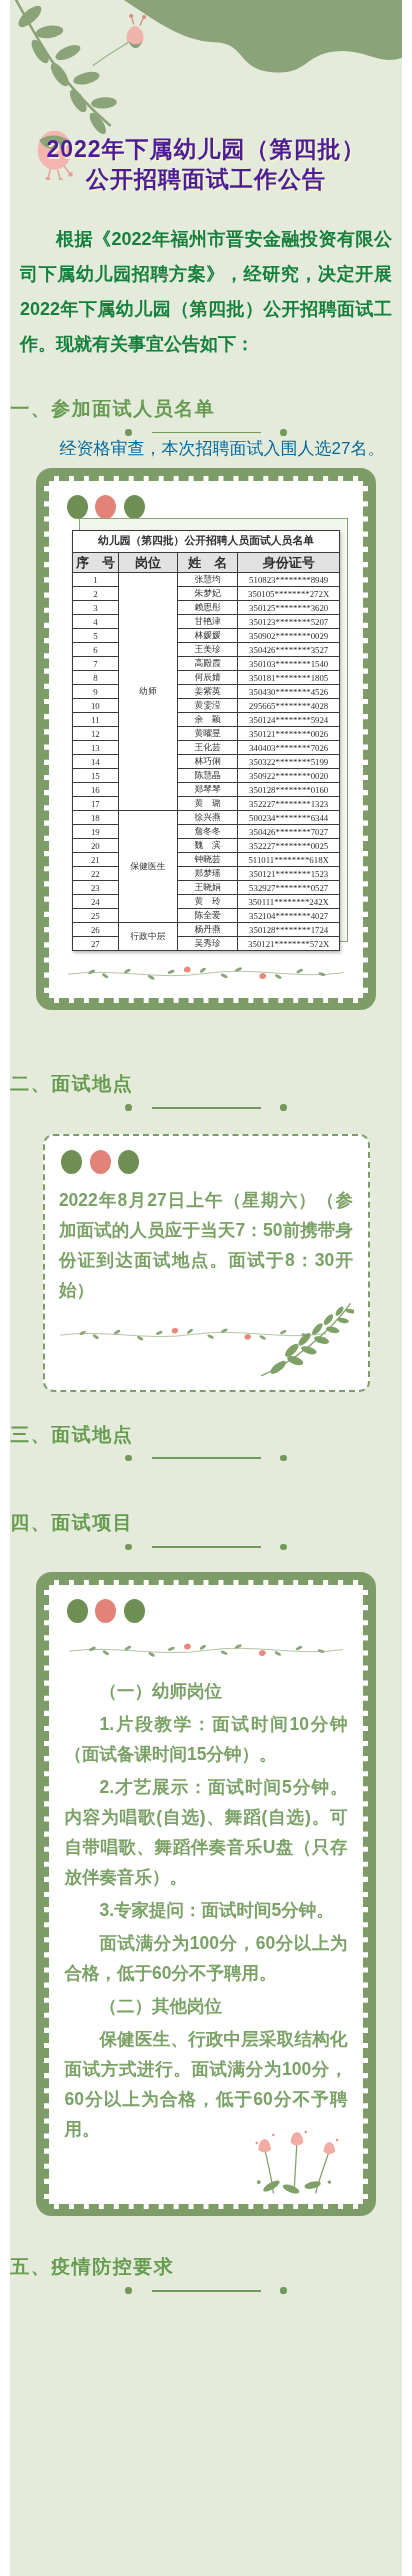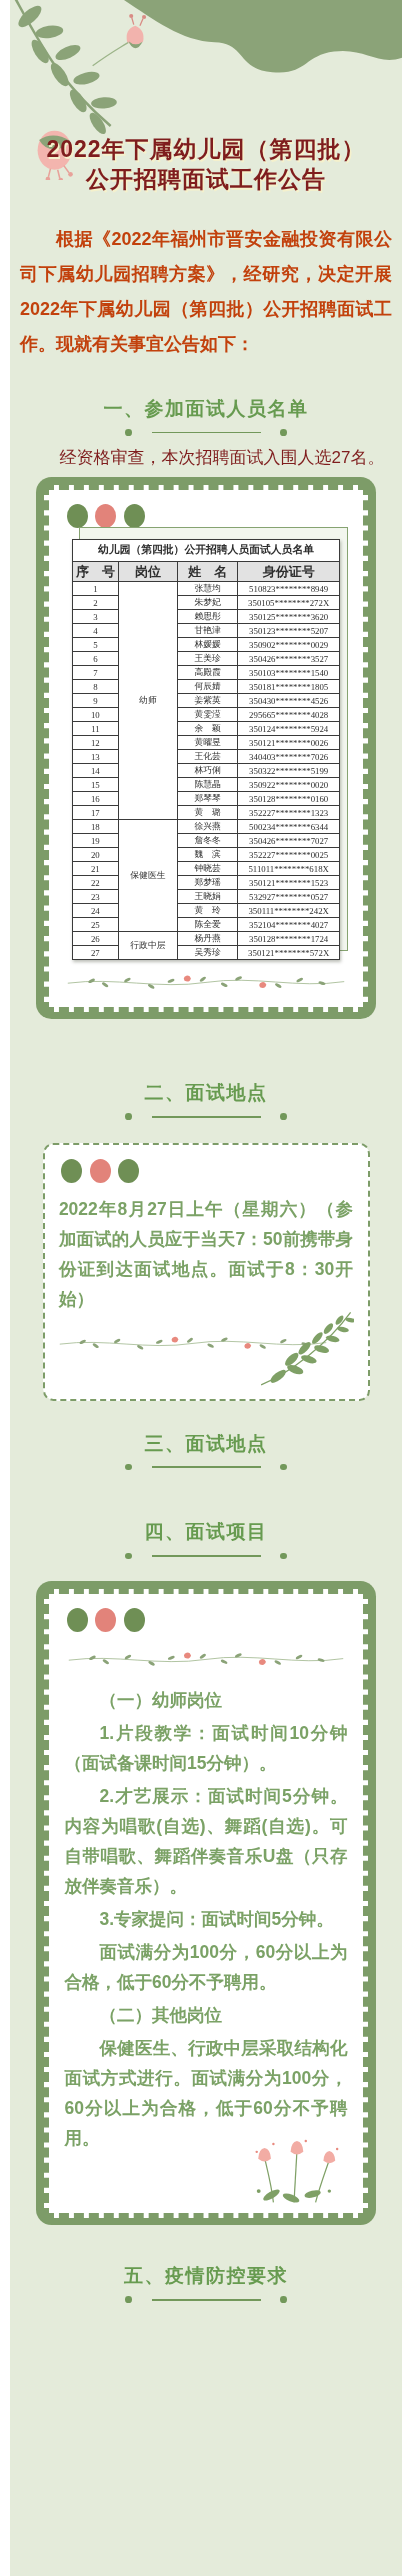--- a/index.html
+++ b/index.html
@@ -3,34 +3,34 @@
 <meta charset="utf-8">
 <style>
   html,body{margin:0;padding:0;}
   body{width:412px;height:3962px;background:#ffffff;overflow:hidden;
        font-family:"Liberation Sans","DejaVu Sans",sans-serif;}
   .content{position:relative;margin:0 10.3px;height:3962px;background:#e4ebda;overflow:hidden;}
 
   
   .hero-branch{position:absolute;top:0;left:0;}
   .hero-wave{position:absolute;top:0;right:0;}
-  .page-title{position:relative;margin:134px auto 0;text-align:center;color:#7f1d1d;
+  .page-title{position:relative;margin:134px auto 0;text-align:center;color:#4c1d95;
       font-weight:bold;font-size:23px;line-height:30px;letter-spacing:1px;
       text-shadow:1.5px 2.1px 0 #f5f1cc;}
-  .intro{margin:28px auto 0;width:372px;color:#c2410c;font-weight:bold;font-size:18px;
+  .intro{margin:28px auto 0;width:372px;color:#15803d;font-weight:bold;font-size:18px;
       line-height:35px;text-align:justify;text-indent:2em;}
 
   
-  .sec-head{text-align:center;}
+  .sec-head{}
   .sec-head h2{margin:0;font-size:19px;color:#679b50;letter-spacing:1.5px;font-weight:bold;}
   .rule-row{margin-top:7.2px;display:flex;align-items:center;justify-content:center;gap:19.6px;}
   .rule-dot{width:6.7px;height:6.7px;border-radius:50%;background:#72985a;}
   .rule-line{width:109px;height:1.5px;background:#72985a;}
 
-  .note{margin:10px auto 0;width:361px;font-size:17px;color:#7f1d1d;text-indent:2em;}
+  .note{margin:1px auto 0;width:361px;font-size:17px;color:#0369a1;text-indent:2em;}
 
   
   .stamp-card{margin:8.2px auto 0;width:324px;background:#7d9c68;border-radius:15.5px;padding:7.7px;}
   .stamp-inner{background:#fff;border:5.7px dashed #7d9c68;border-radius:4.1px;
       padding:12.4px 15.5px 10.3px;position:relative;}
   .dash-card{margin:23px auto 0;width:327px;background:#fff;border-radius:14px;padding:0;}
   .dash-inner{border:2.1px dashed #7d9c68;border-radius:10.3px;padding:11.3px 14.4px 8.2px;position:relative;}
   .dots{display:flex;gap:7.7px;margin:2.1px 0 0 2.1px;}
   .dot{width:21px;height:24px;border-radius:50%;background:#6f8f55;}
   .dot.pink{background:#e2837a;}

